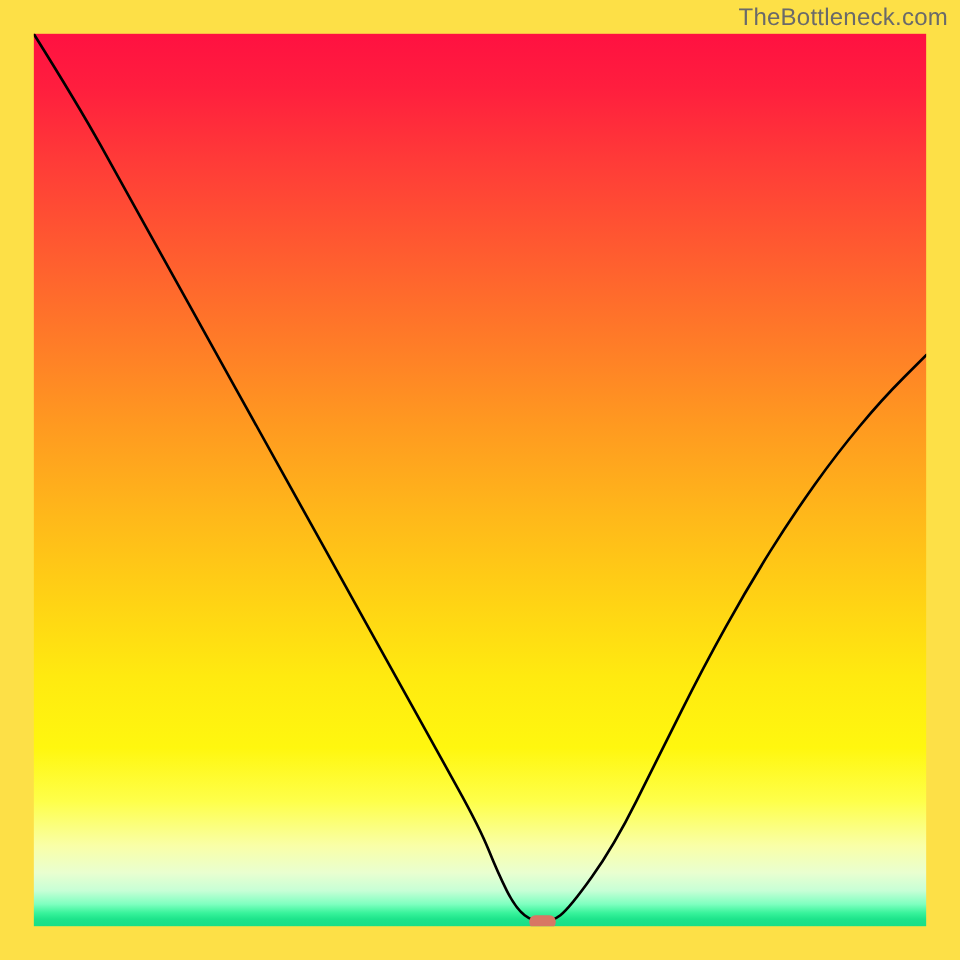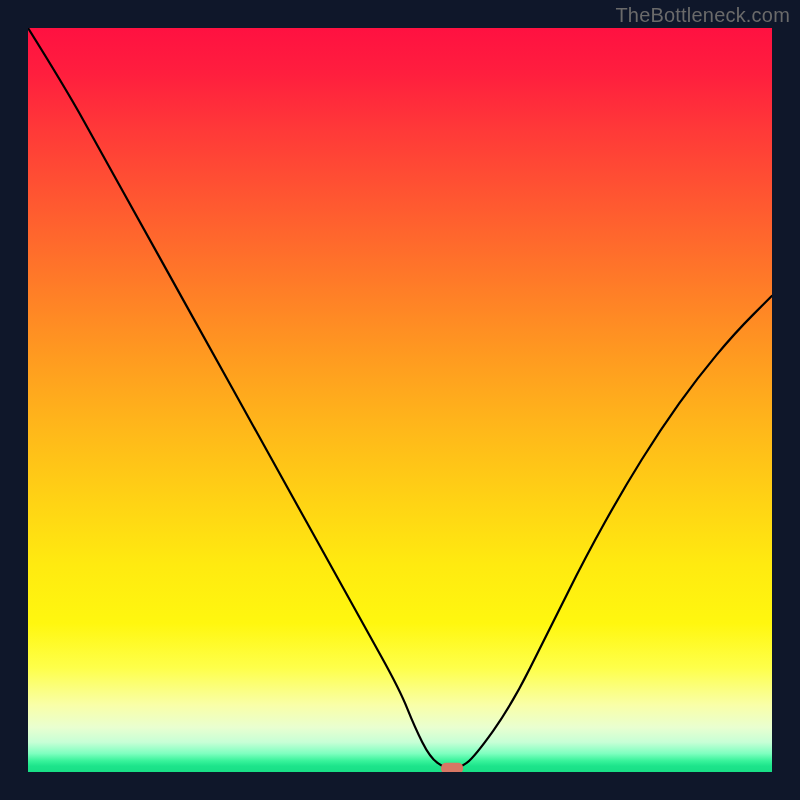--- a/index.html
+++ b/index.html
@@ -8,21 +8,21 @@
     width: 800px;
     height: 800px;
     background: #000;
     overflow: hidden;
     font-family: Arial, Helvetica, sans-serif;
   }
   .frame {
     position: relative;
     width: 800px;
     height: 800px;
-    background: #0f172a;
+    background: #fde047;
   }
   .watermark {
     position: absolute;
     top: 4px;
     right: 10px;
     color: #6a6a6a;
     font-size: 20px;
     font-weight: 500;
     letter-spacing: 0.2px;
     z-index: 10;

